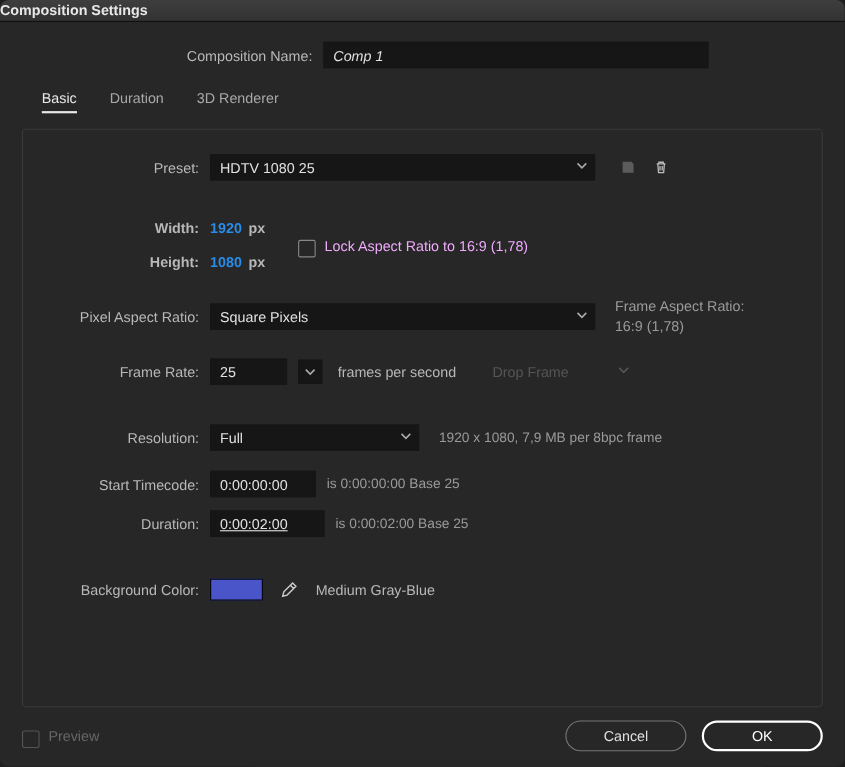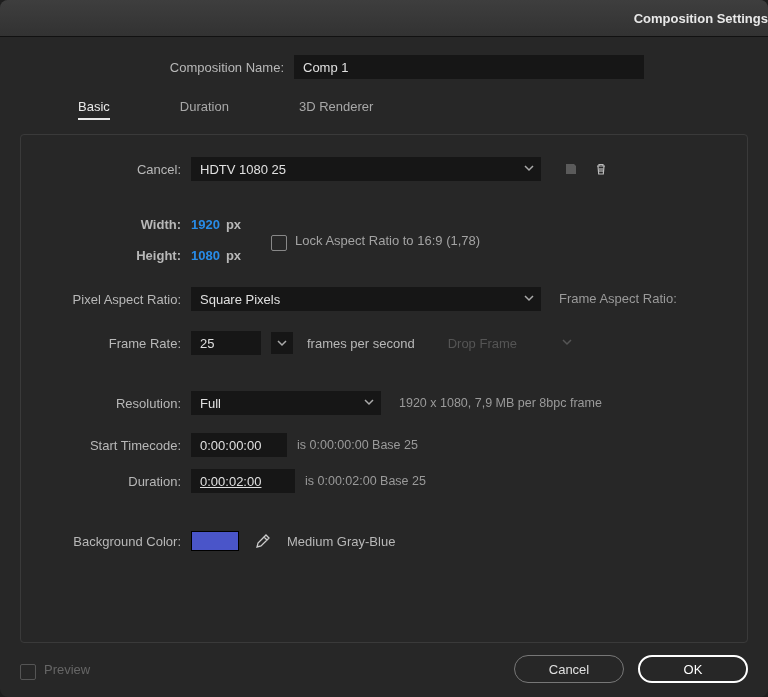--- a/index.html
+++ b/index.html
@@ -1,28 +1,28 @@
 <!DOCTYPE html>
 <html><head>
 <meta charset="utf-8">
 <style>
   * { box-sizing: border-box; margin: 0; padding: 0; }
   html, body { width: 768px; height: 697px; font-family: "Segoe UI", "Helvetica Neue", Arial, sans-serif; font-size: 13px; color: #b8b8b8; background: #1e1e1e; }
   .window { width: 100%; height: 100%; background: #272727; display: flex; flex-direction: column; border-radius: 8px; overflow: hidden; }
-  .titlebar { height: 37px; background: linear-gradient(#3e3e3e, #323232); display: flex; align-items: center; justify-content: flex-end; color: #e8e8e8; font-weight: 600; font-size: 13px; border-bottom: 1px solid #111; }
+  .titlebar { height: 20px; background: linear-gradient(#3e3e3e, #323232); display: flex; align-items: center; justify-content: flex-start; color: #e8e8e8; font-weight: 600; font-size: 13px; border-bottom: 1px solid #111; }
   .content { flex: 1; padding: 18px 20px 0 20px; display: flex; flex-direction: column; }
 
   .row { display: flex; align-items: center; margin-bottom: 12px; }
   .label { width: 150px; text-align: right; padding-right: 10px; color: #b8b8b8; }
   .input { background: #161616; border: 1px solid #161616; color: #e0e0e0; padding: 4px 8px; height: 24px; font-size: 13px; font-family: inherit; outline: none; }
-  .input.wide { width: 350px; }
+  .input.wide { width: 350px; font-style: italic; }
   .link-num { color: #288ce8; }
 
   .tabs { display: flex; gap: 30px; border-bottom: 0; padding: 4px 0 10px 18px; }
-  .tab { color: #a8a8a8; cursor: pointer; padding-bottom: 4px; margin-left: 40px; }
+  .tab { color: #a8a8a8; cursor: pointer; padding-bottom: 4px; }
   .tab.active { color: #e8e8e8; border-bottom: 2px solid #e8e8e8; }
 
   .panel { border: 1px solid #3a3a3a; border-radius: 4px; padding: 22px 20px 60px 20px; margin-top: 4px; flex: 1; }
 
   .select { position: relative; background: #161616; border: 1px solid #161616; color: #e0e0e0; height: 24px; display: flex; align-items: center; padding: 0 24px 0 8px; cursor: pointer; }
   .select .chev { position: absolute; right: 6px; top: 50%; transform: translateY(-50%); font-size: 10px; color: #aaa; }
 
   .iconbtn { width: 24px; height: 24px; display: inline-flex; align-items: center; justify-content: center; background: transparent; border: none; color: #999; cursor: pointer; }
   .iconbtn.disabled { opacity: 0.35; cursor: default; }
 
@@ -35,21 +35,21 @@
   .eyedropper { margin: 0 12px; }
 
   .footer { display: flex; align-items: center; padding: 12px 20px 14px 20px; }
   .preview-check { display: flex; align-items: center; color: #666; }
   .preview-check .checkbox { border-color: #555; }
   .btns { margin-left: auto; display: flex; gap: 14px; }
   .btn { min-width: 110px; height: 28px; border-radius: 14px; background: transparent; border: 1.5px solid #888; color: #e0e0e0; cursor: pointer; font-size: 13px; display: flex; align-items: center; justify-content: center; }
   .btn.primary { border-color: #fff; color: #fff; border-width: 2px; }
   .btn.secondary { border-color: #777; text-align: right; }
   .dim-row { display: flex; align-items: center; font-weight: bold; }
-  .aspect-lock { margin-left: 30px; display: flex; align-items: center; color: #a3a3a3; }
+  .aspect-lock { margin-left: 30px; display: flex; align-items: center; color: #f0abfc; }
   .frameinfo { margin-left: 18px; color: #9a9a9a; line-height: 1.4; }
   .muted { color: #666; }
   .sep { height: 24px; }
   .chevbox { width: 22px; height: 22px; border: 1px solid #161616; background: #161616; display: inline-flex; align-items: center; justify-content: center; margin-left: 10px; cursor: pointer; }
 </style>
 </head>
 <body>
 
 <div class="window">
 
@@ -66,21 +66,21 @@
 
     <div class="tabs">
       <div class="tab active">Basic</div>
       <div class="tab">Duration</div>
       <div class="tab">3D Renderer</div>
     </div>
 
     <div class="panel">
 
       <div class="row">
-        <div class="label">Cancel:</div>
+        <div class="label">Preset:</div>
         <div class="select" style="width:350px">
           <span>HDTV 1080 25</span>
           <span class="chev">
             <svg width="10" height="10" viewBox="0 0 10 10">
                 <path d="M1 3 L5 7 L9 3" stroke="#aaa" stroke-width="1.5" fill="none"></path>
               </svg>
           </span>
         </div>
         <button class="iconbtn disabled" style="margin-left:18px">
           <svg width="14" height="14" viewBox="0 0 14 14">
@@ -123,20 +123,21 @@
         <div class="select" style="width:350px">
           <span>Square Pixels</span>
           <span class="chev">
             <svg width="10" height="10" viewBox="0 0 10 10">
                 <path d="M1 3 L5 7 L9 3" stroke="#aaa" stroke-width="1.5" fill="none"></path>
               </svg>
           </span>
         </div>
         <div class="frameinfo">
           <div>Frame Aspect Ratio:</div>
+          <div>16:9 (1,78)</div>
         </div>
       </div>
 
       <div style="height:8px"></div>
 
       <div class="row">
         <div class="label">Frame Rate:</div>
         <input class="input" style="width: 70px;" value="25">
         <span class="chevbox">
           <svg width="10" height="10" viewBox="0 0 10 10">

